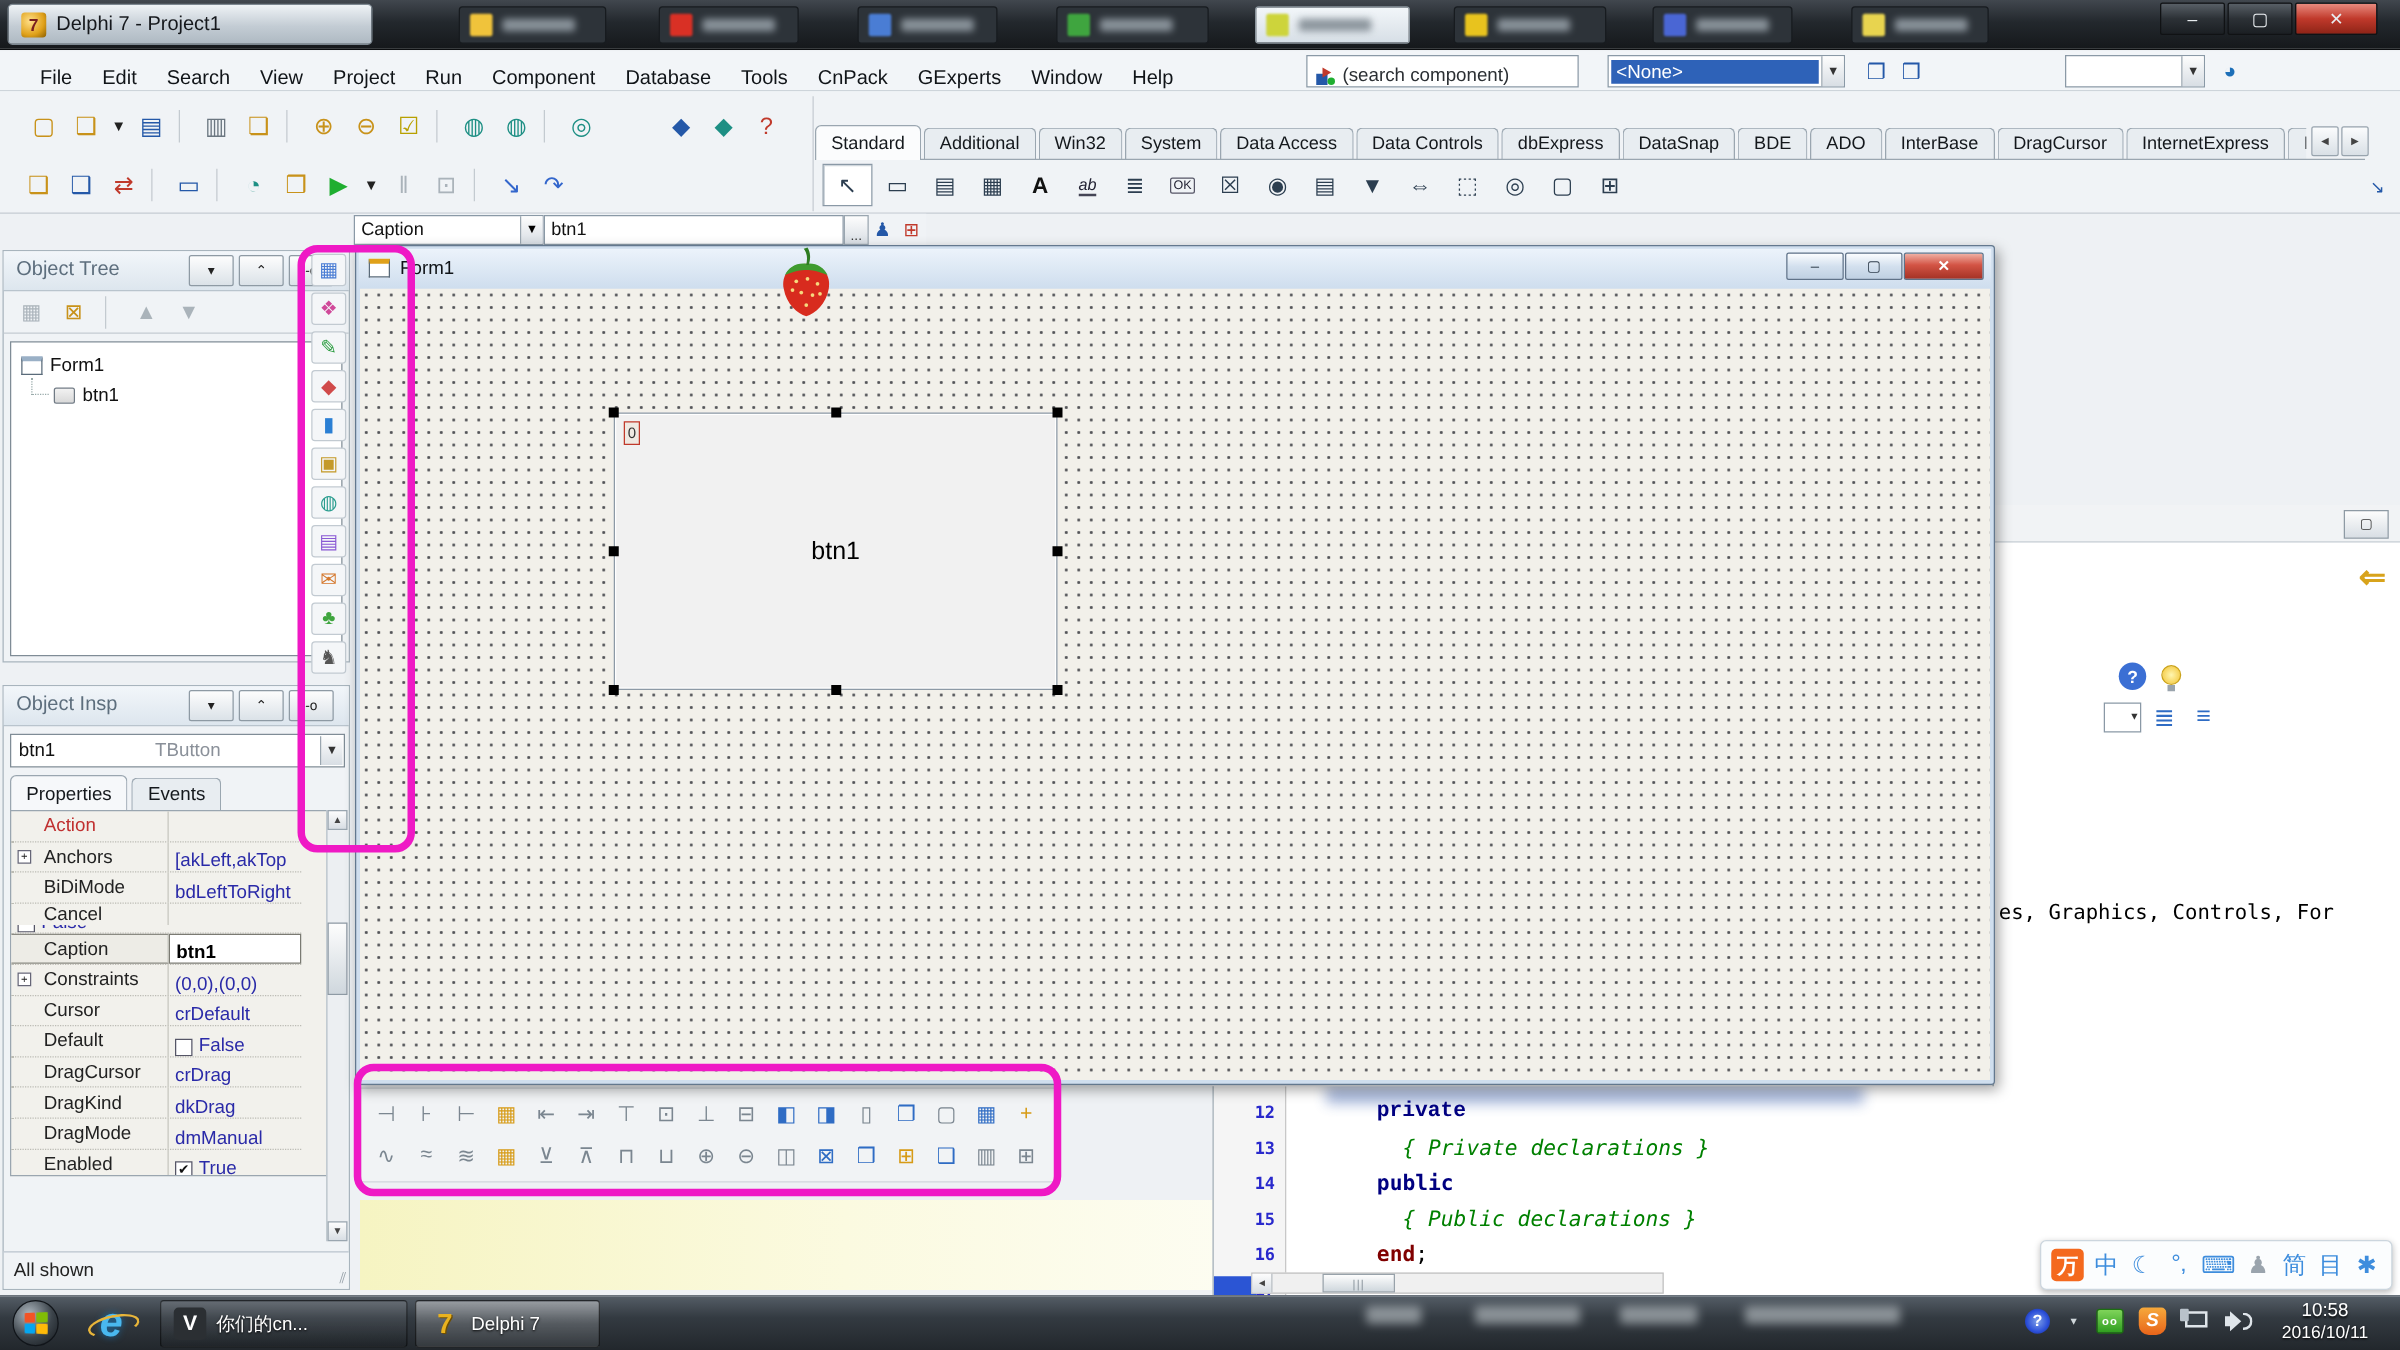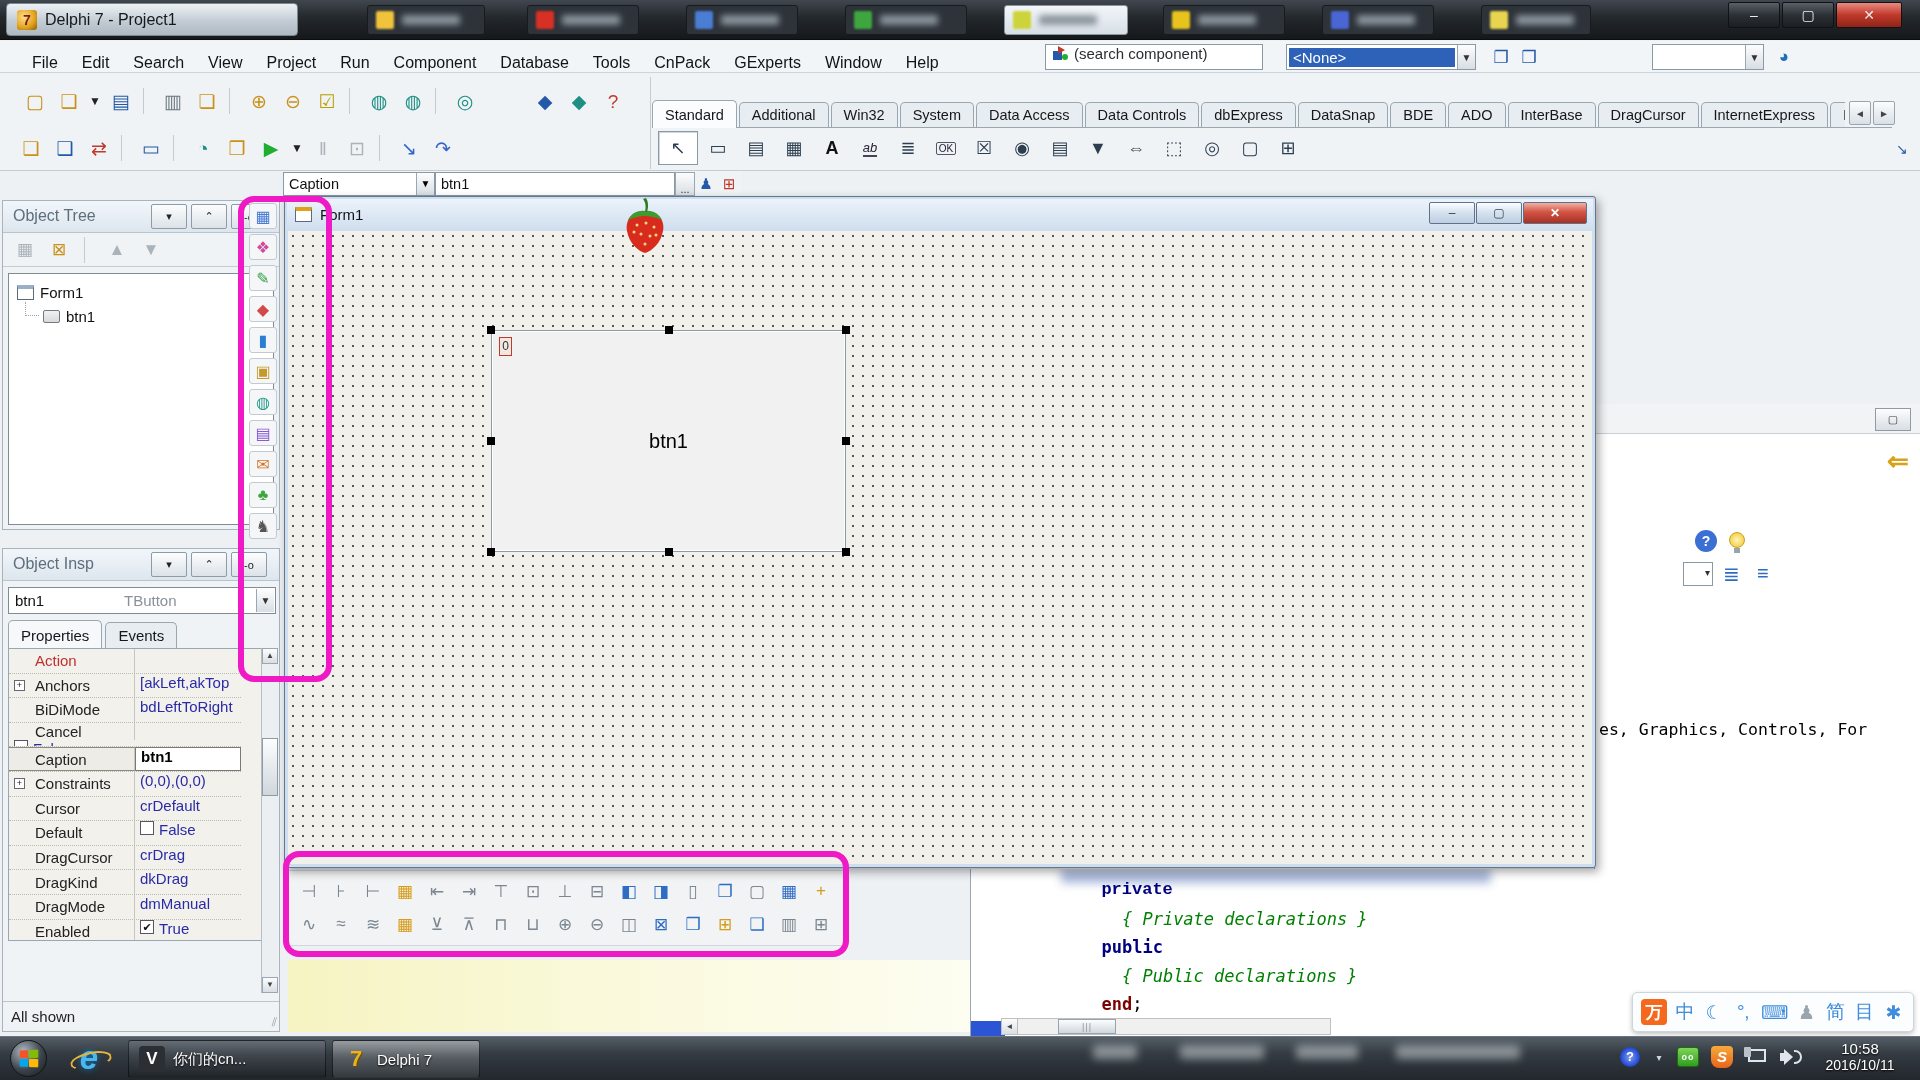--- a/index.html
+++ b/index.html
@@ -27,21 +27,21 @@
     background:linear-gradient(#585f66,#2c3136 50%,#1b1f23); color:#e8ecef; display:flex;
     align-items:center; justify-content:center; font-size:14px; }
   .wb.close { width:66px; background:linear-gradient(#e98b7f,#c0392b 50%,#8e2417); }
 
   
   .menubar { position:absolute; left:0; top:41px; width:1920px; height:32px; background:#f2f5f8;
     border-bottom:1px solid #cdd4da; }
   .menubar .items { position:absolute; left:20px; top:0; height:44px; display:flex; align-items:center; }
   .mi { padding:0 12px; font-size:16px; color:#101418; }
   .searchbox { position:absolute; left:1045px; top:3px; width:218px; height:26px; background:#fff;
-    border:1px solid #8a99a6; display:flex; align-items:flex-start; gap:6px; padding:0 6px; }
+    border:1px solid #8a99a6; display:flex; align-items:flex-end; gap:6px; padding:0 6px; }
   .searchbox .txt { font-size:15px; color:#2b2f33; white-space:nowrap; overflow:hidden; }
   .combo { position:absolute; top:3px; height:26px; background:#fff; border:1px solid #8a99a6; display:flex; align-items:center; }
   .combo .sel { flex:1; margin:2px; background:#2e62b8; color:#fff; font-size:15px; padding:1px 4px; white-space:nowrap; }
   .combo .arrow { width:18px; height:100%; background:linear-gradient(#fdfdfd,#d8dee4); border-left:1px solid #9aa6b0;
     display:flex; align-items:center; justify-content:center; font-size:10px; color:#333; }
   .mbicon { position:absolute; top:4px; width:24px; height:24px; display:flex; align-items:center; justify-content:center;
     font-size:17px; color:#2458a8; }
 
   
   .toolzone { position:absolute; left:0; top:73px; width:1920px; height:98px; background:#f0f3f6; border-bottom:1px solid #c5ccd2; }
@@ -99,21 +99,21 @@
   .oicombo .tp { position:absolute; left:115px; font-size:15px; color:#8a9099; }
   .oicombo .arrow { position:absolute; right:1px; top:1px; bottom:1px; width:18px; background:linear-gradient(#fdfdfd,#d8dee4);
     border-left:1px solid #9aa6b0; display:flex; align-items:center; justify-content:center; font-size:10px; color:#333; }
   .oitabs { position:absolute; left:5px; top:70px; height:29px; display:flex; align-items:flex-end; }
   .oitab { font-size:15px; color:#14181c; padding:4px 12px; background:#e8edf1; border:1px solid #9aa6b0; border-bottom:none; border-radius:5px 5px 0 0; margin-right:3px; }
   .oitab.active { background:#f6f8fa; padding-top:6px; }
   .pgrid { position:absolute; left:5px; top:99px; width:268px; height:293px; background:#f2f1ec; border:1px solid #9aa6b0; overflow:hidden; }
   .pgrow { position:absolute; left:0; width:232px; height:24.6px; border-bottom:1px dotted #bcbcb4; display:flex; }
   .pgname { position:relative; width:126px; border-right:1px solid #c6c6be; font-size:15px; color:#222; padding-left:26px; display:flex; align-items:center; white-space:nowrap; overflow:hidden; }
   .pgname.red { color:#c03030; }
-  .pgval { position:relative; flex:1; font-size:15px; color:#2a2aa8; padding-left:5px; display:flex; align-items:flex-start; white-space:nowrap; overflow:hidden; }
+  .pgval { position:relative; flex:1; font-size:15px; color:#2a2aa8; padding-left:5px; display:flex; align-items:flex-end; white-space:nowrap; overflow:hidden; }
   .expand { position:absolute; left:5px; top:6px; width:11px; height:11px; border:1px solid #667; background:#fff;
     font-size:9px; line-height:9px; text-align:center; color:#222; }
   .cb { width:14px; height:14px; border:1px solid #556; background:#fff; margin-right:5px; flex:0 0 auto;
     font-size:11px; line-height:13px; text-align:center; color:#111; }
   .pgrow.sel .pgname { border-top:1px solid #8a8a82; border-bottom:1px solid #8a8a82; background:#edece6; }
   .pgrow.sel .pgval { background:#fff; border:1px solid #7a7a72; font-weight:bold; color:#000; }
   .pg-bold { font-weight:bold; }
   .oisb { position:absolute; right:1px; top:99px; width:17px; height:345px; background:#eceff2; border-left:1px solid #b4bec6; }
   .oisb .ar { position:absolute; left:0; width:16px; height:16px; background:linear-gradient(#fdfdfd,#d8dee4); border:1px solid #9aa6b0; font-size:8px; color:#444; text-align:center; line-height:14px; }
   .oisb .thumb { position:absolute; left:0; top:90px; width:16px; height:58px; background:linear-gradient(#fdfdfd,#cfd7dd); border:1px solid #8e9aa4; }
@@ -734,20 +734,28 @@
     <div class="qicon" style="left:100px; top:126px;">?</div>
     <div class="bulb" style="left:134px; top:128px;"></div>
     <div class="minicombo" style="left:88px; top:158px;"></div>
     <div class="listico" style="left:128px; top:158px;">≣</div>
     <div class="listico" style="left:162px; top:158px;">≡</div>
     <div class="usesline">es, Graphics, Controls, For</div>
   </div>
 
   <div class="edslice">
     <div class="smudge"></div>
+    <div class="gutter" id="gutter">
+        <div class="lnum" style="top: 13px;">12</div>
+        <div class="lnum" style="top: 41.5px;">13</div>
+        <div class="lnum" style="top: 70px;">14</div>
+        <div class="lnum" style="top: 98.5px;">15</div>
+        <div class="lnum" style="top: 127px;">16</div>
+        <div class="lnum" style="top: 155.5px;">17</div>
+      </div>
     <div id="codelines">
         <div class="eline" style="top: 11px; font-family: Liberation Mono, monospace;"><span>  </span><span class="kw">private</span></div>
         <div class="eline" style="top: 39.5px;"><span>    </span><span class="cm">{ Private declarations }</span></div>
         <div class="eline" style="top: 68px;"><span>  </span><span class="kw">public</span></div>
         <div class="eline" style="top: 96.5px;"><span>    </span><span class="cm">{ Public declarations }</span></div>
         <div class="eline" style="top: 125px;"><span>  </span><span class="kw2">end</span><span>;</span></div>
         <div class="eline" style="top: 153.5px;"></div>
       </div>
     <div class="bluecell"></div>
     <div class="hscroll">

